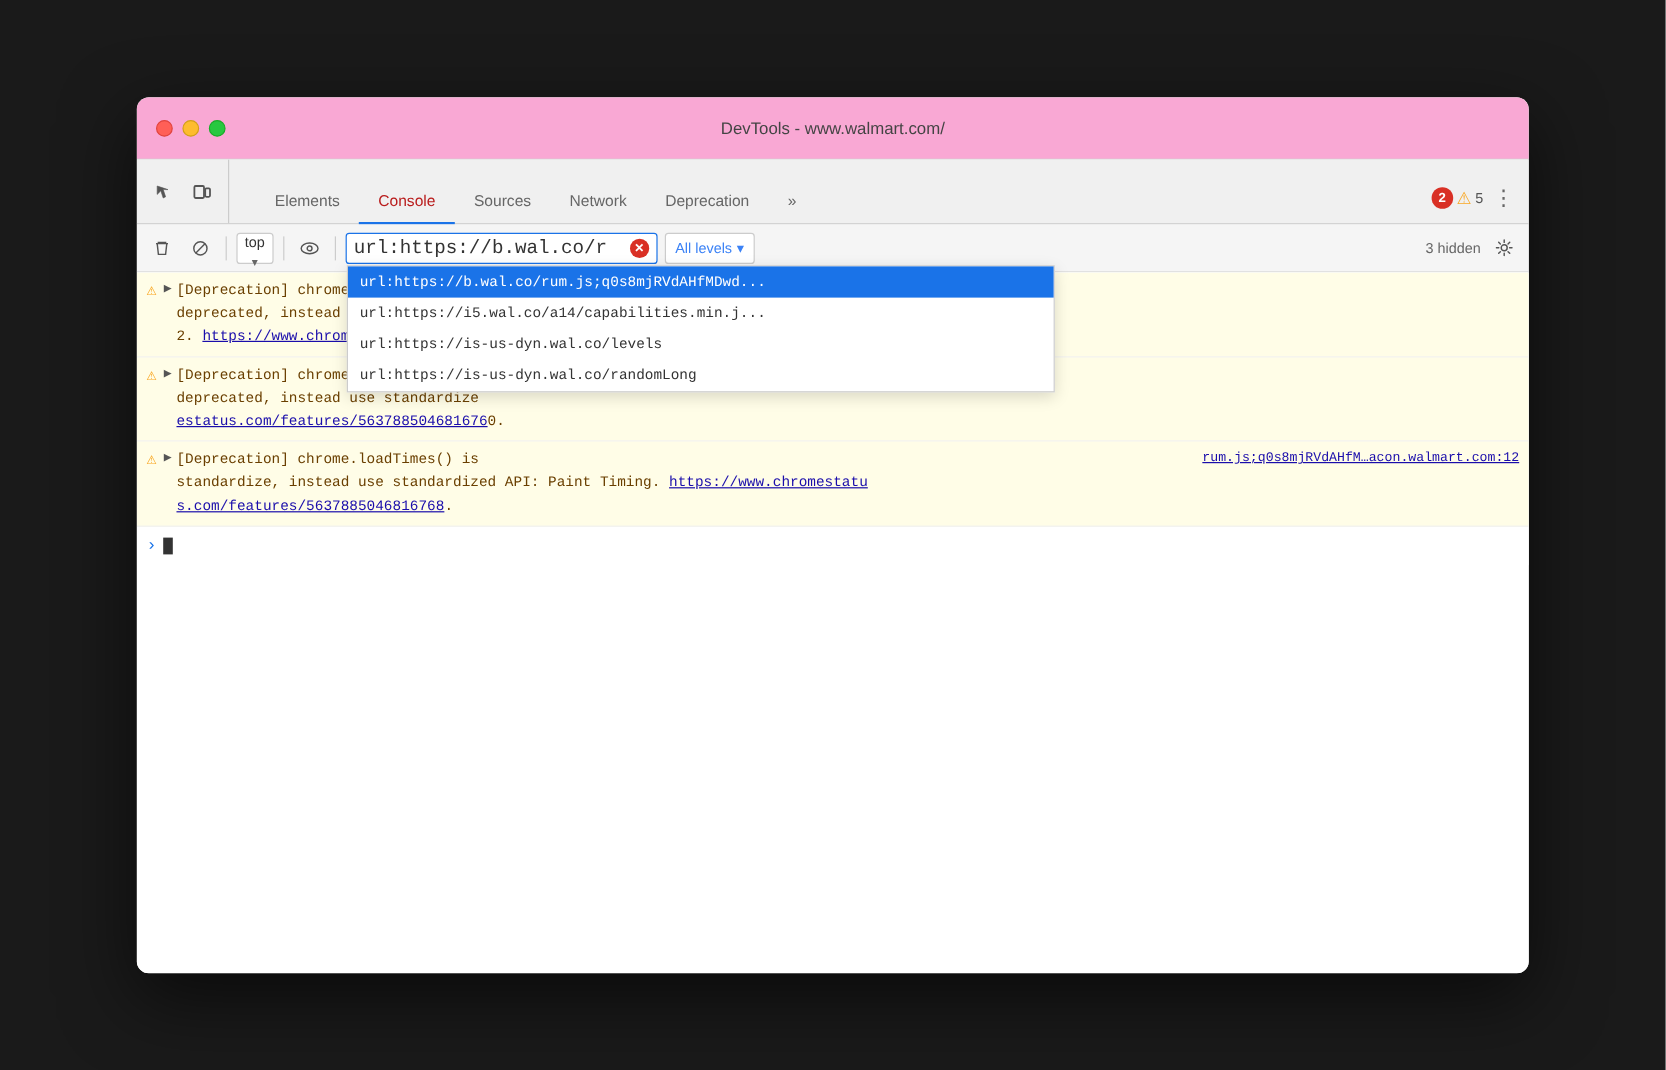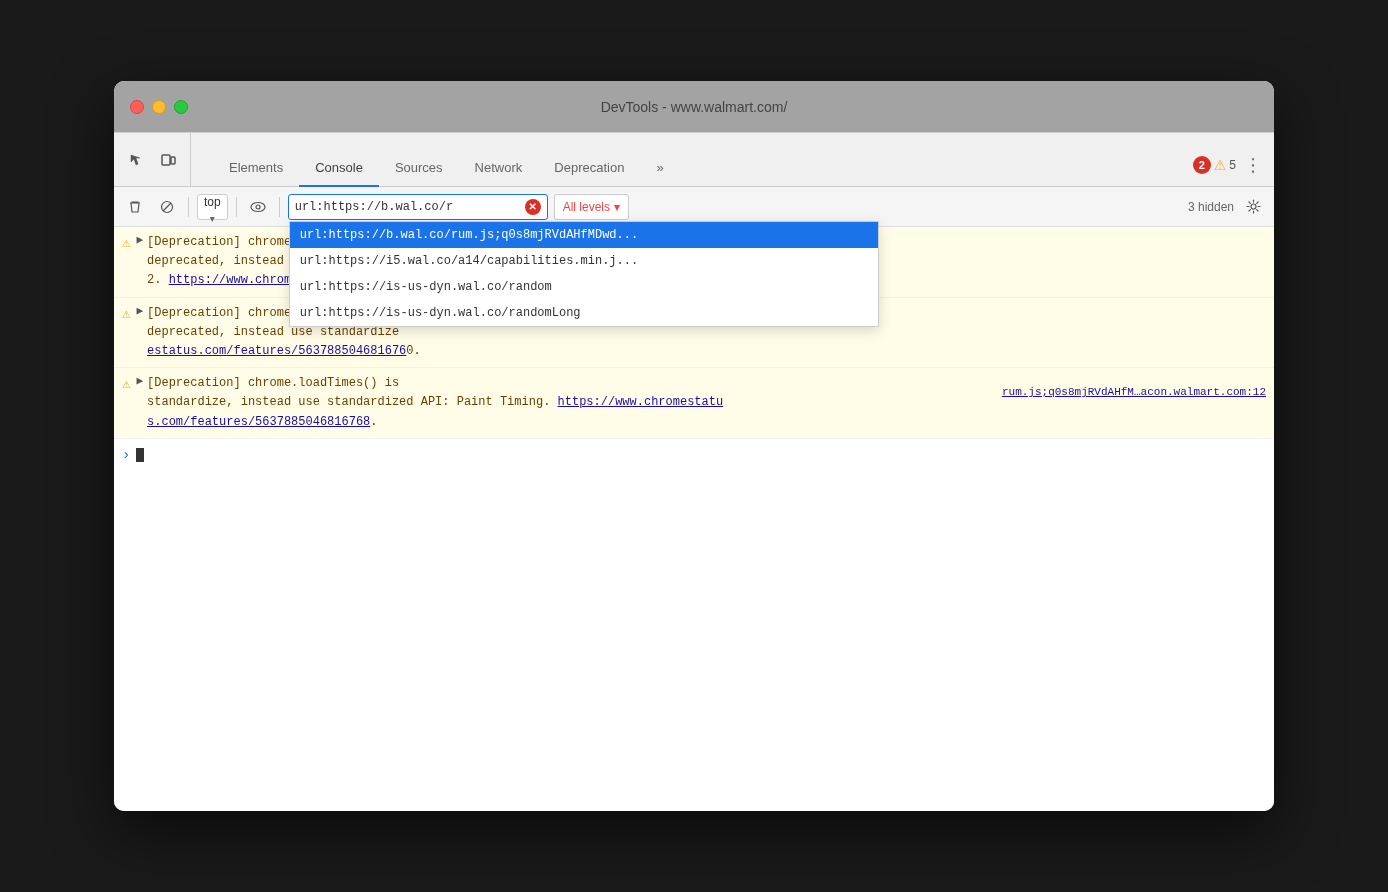--- a/index.html
+++ b/index.html
@@ -17,21 +17,21 @@
       background: #f5f5f5;
       border-radius: 10px;
       box-shadow: 0 20px 60px rgba(0,0,0,0.6);
       display: flex;
       flex-direction: column;
       overflow: hidden;
     }
     
     .title-bar {
       height: 52px;
-      background: #a3a3a3;
+      background: #f9a8d4;
       border-radius: 10px 10px 0 0;
       display: flex;
       align-items: center;
       padding: 0 16px;
       position: relative;
       border-bottom: 1px solid #d0d0d0;
     }
     .traffic-lights {
       display: flex;
       gap: 8px;
@@ -96,21 +96,21 @@
       color: #666;
       cursor: pointer;
       height: 38px;
       display: flex;
       align-items: center;
       border-bottom: 2px solid transparent;
       margin-bottom: -1px;
       white-space: nowrap;
     }
     .tab.active {
-      color: #404040;
+      color: #b91c1c;
       border-bottom: 2px solid #1a73e8;
       font-weight: 500;
     }
     .tabs-right {
       display: flex;
       align-items: center;
       gap: 4px;
       margin-left: auto;
       padding-bottom: 6px;
     }
@@ -216,21 +216,21 @@
       padding: 0 6px;
       height: 26px;
       gap: 4px;
       flex: 1;
       max-width: 260px;
       position: relative;
     }
     .filter-input {
       border: none;
       outline: none;
-      font-size: 12px;
+      font-size: 16px;
       font-family: 'Courier New', monospace;
       color: #333;
       flex: 1;
       background: transparent;
     }
     .filter-clear-btn {
       width: 16px;
       height: 16px;
       background: #d93025;
       border-radius: 50%;
@@ -246,21 +246,21 @@
       display: flex;
       align-items: center;
       gap: 4px;
       border: 1px solid #ccc;
       border-radius: 3px;
       padding: 0 8px;
       height: 26px;
       cursor: pointer;
       background: white;
       font-size: 12px;
-      color: #ef4444;
+      color: #3b82f6;
     }
     .hidden-count {
       font-size: 12px;
       color: #666;
       margin-left: auto;
     }
     .settings-icon-btn {
       width: 26px;
       height: 26px;
       display: flex;
@@ -314,21 +314,21 @@
       text-decoration: underline;
       cursor: pointer;
     }
     .msg-source {
       color: #1a0dab;
       text-decoration: underline;
       cursor: pointer;
       font-size: 11px;
       margin-left: auto;
       align-self: flex-start;
-      margin-top: 12px;
+      margin-top: 2px;
       white-space: nowrap;
       flex-shrink: 0;
     }
     .console-prompt {
       display: flex;
       align-items: center;
       padding: 8px 8px;
       background: white;
       font-family: 'Courier New', Courier, monospace;
       font-size: 13px;
@@ -467,21 +467,21 @@
       <div class="filter-clear-btn">✕</div>
 
       <div class="autocomplete-dropdown" style="position:absolute; top:26px; left:0; width:590px;">
         <div class="autocomplete-item selected">
           <span class="url-prefix">url:</span><span>https://b.wal.co/rum.js;q0s8mjRVdAHfMDwd...</span>
         </div>
         <div class="autocomplete-item">
           <span class="url-prefix">url:</span><span>https://i5.wal.co/a14/capabilities.min.j...</span>
         </div>
         <div class="autocomplete-item">
-          <span class="url-prefix">url:</span><span>https://is-us-dyn.wal.co/random</span>
+          <span class="url-prefix">url:</span><span>https://is-us-dyn.wal.co/levels</span>
         </div>
         <div class="autocomplete-item">
           <span class="url-prefix">url:</span><span>https://is-us-dyn.wal.co/randomLong</span>
         </div>
       </div>
     </div>
 
     <div class="levels-btn">
       <span>All levels</span>
       <span>▾</span>

